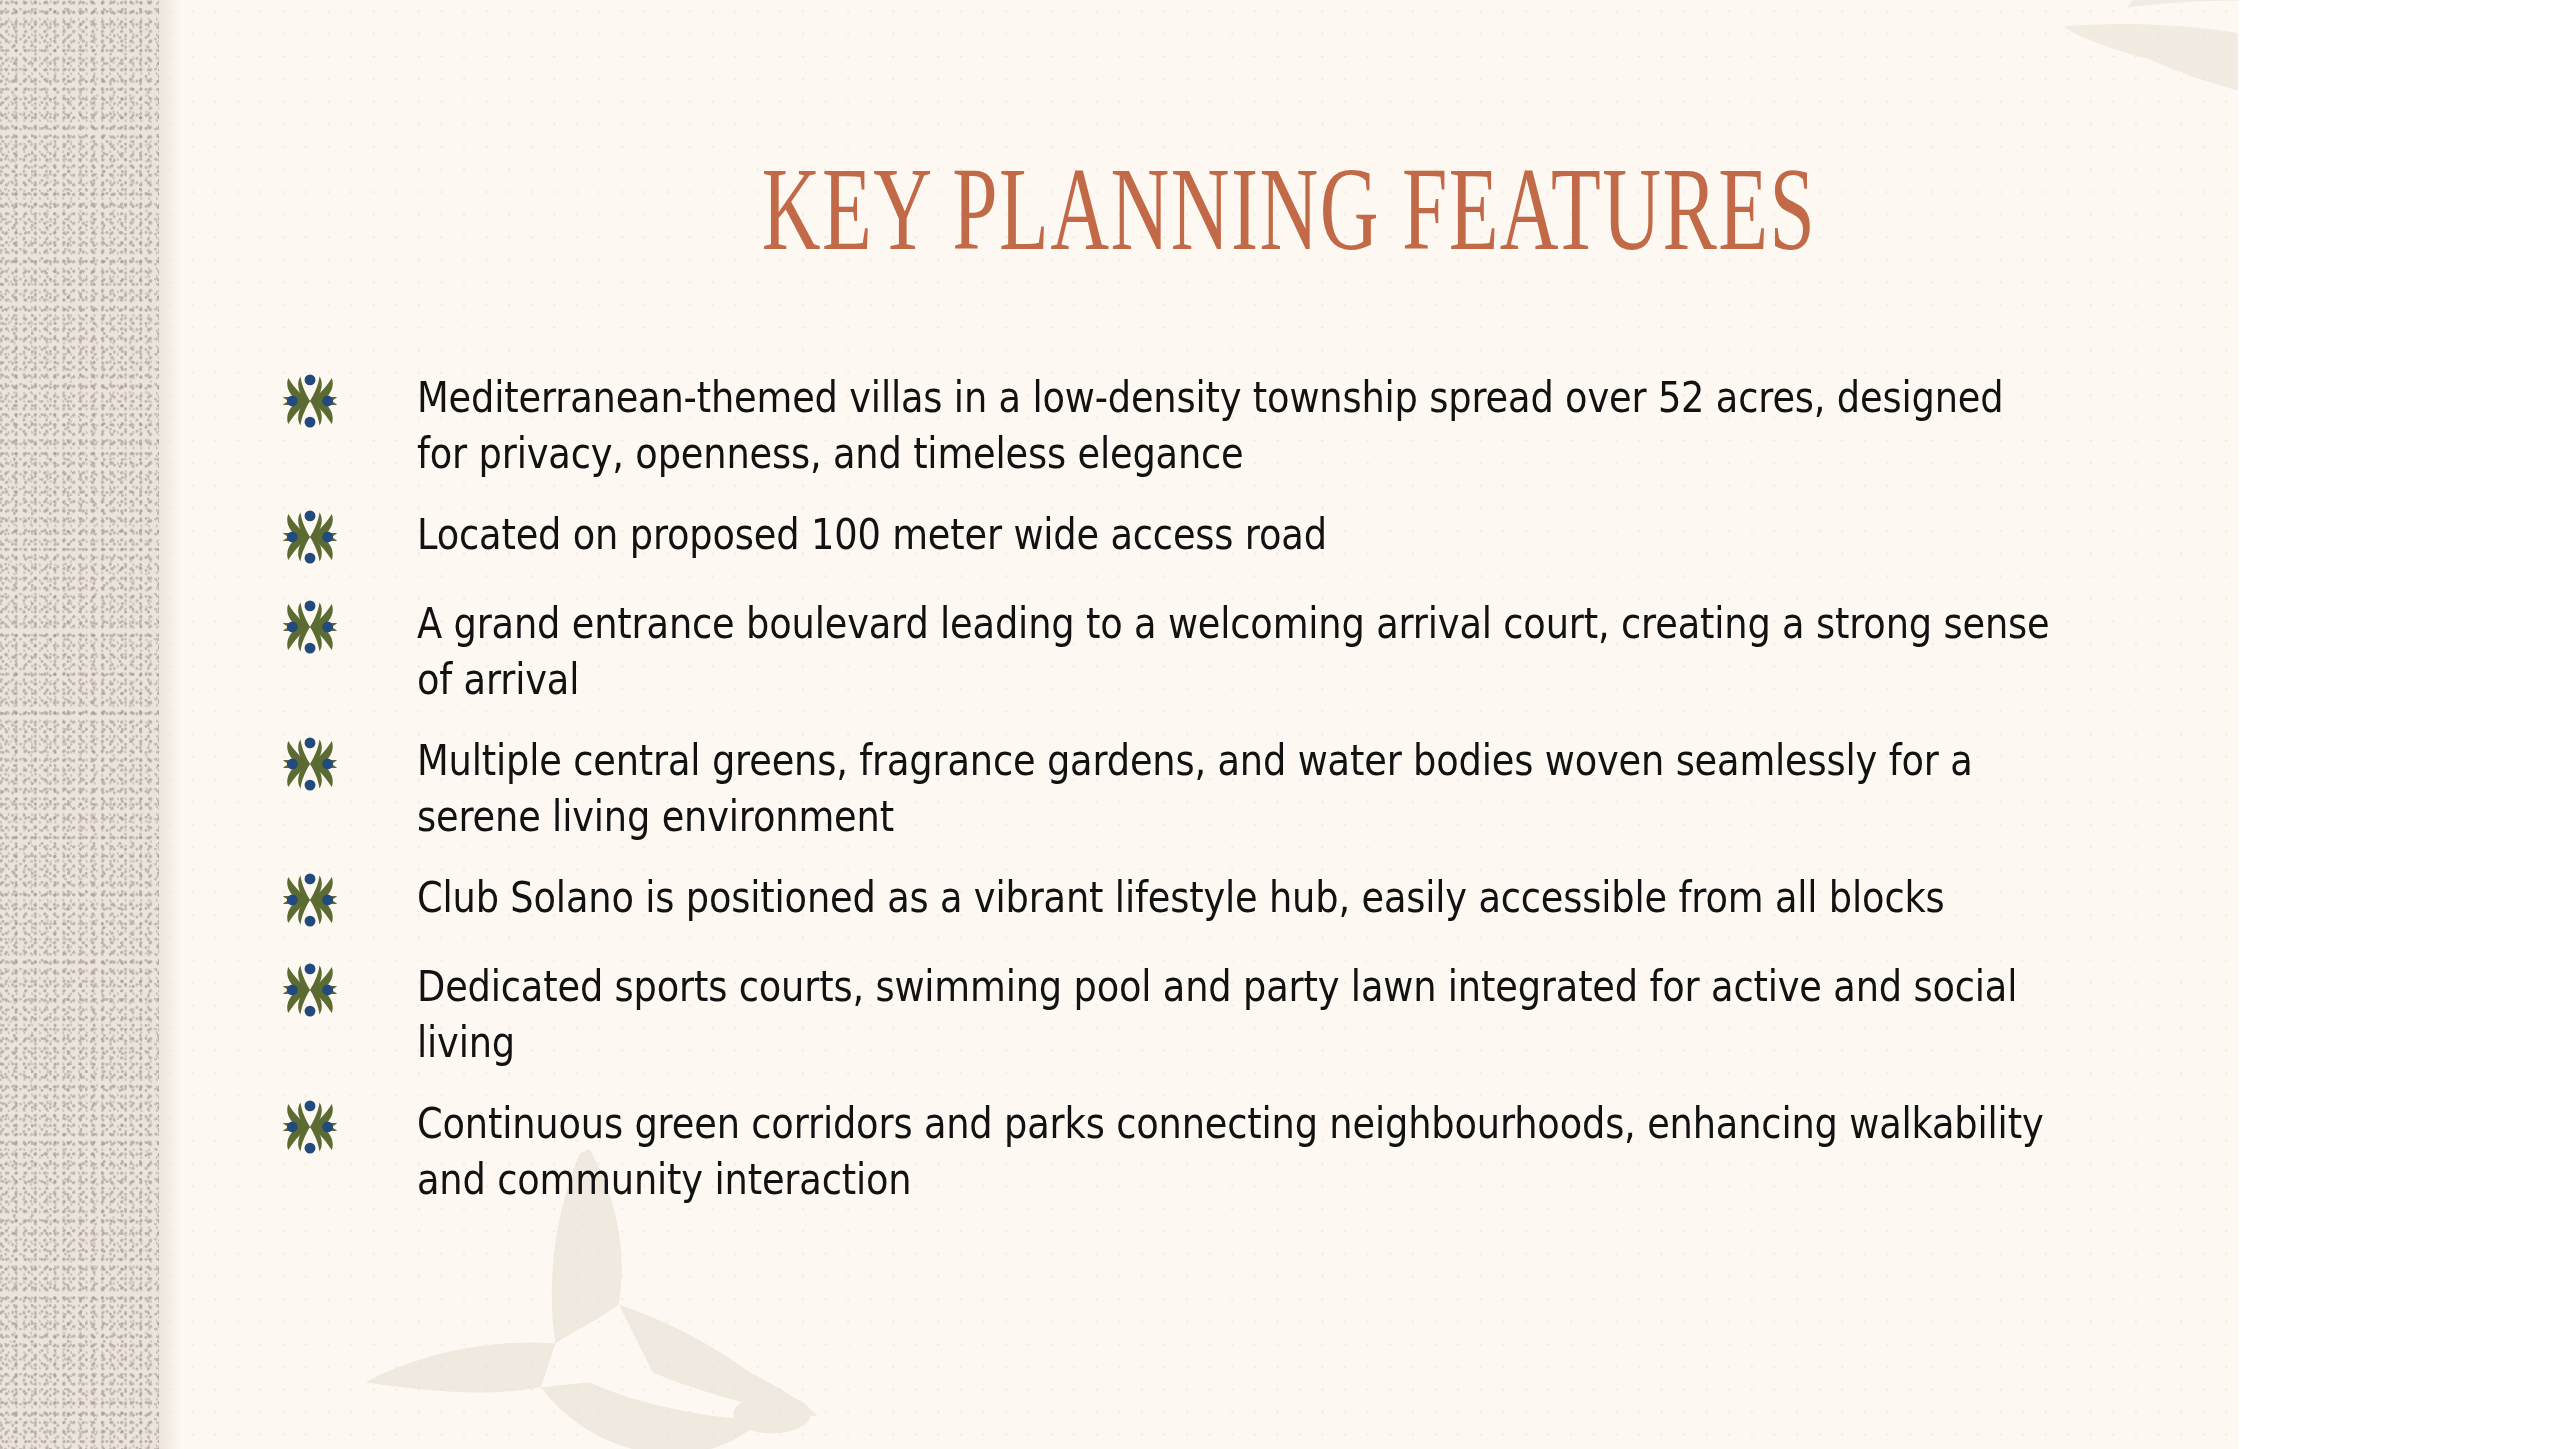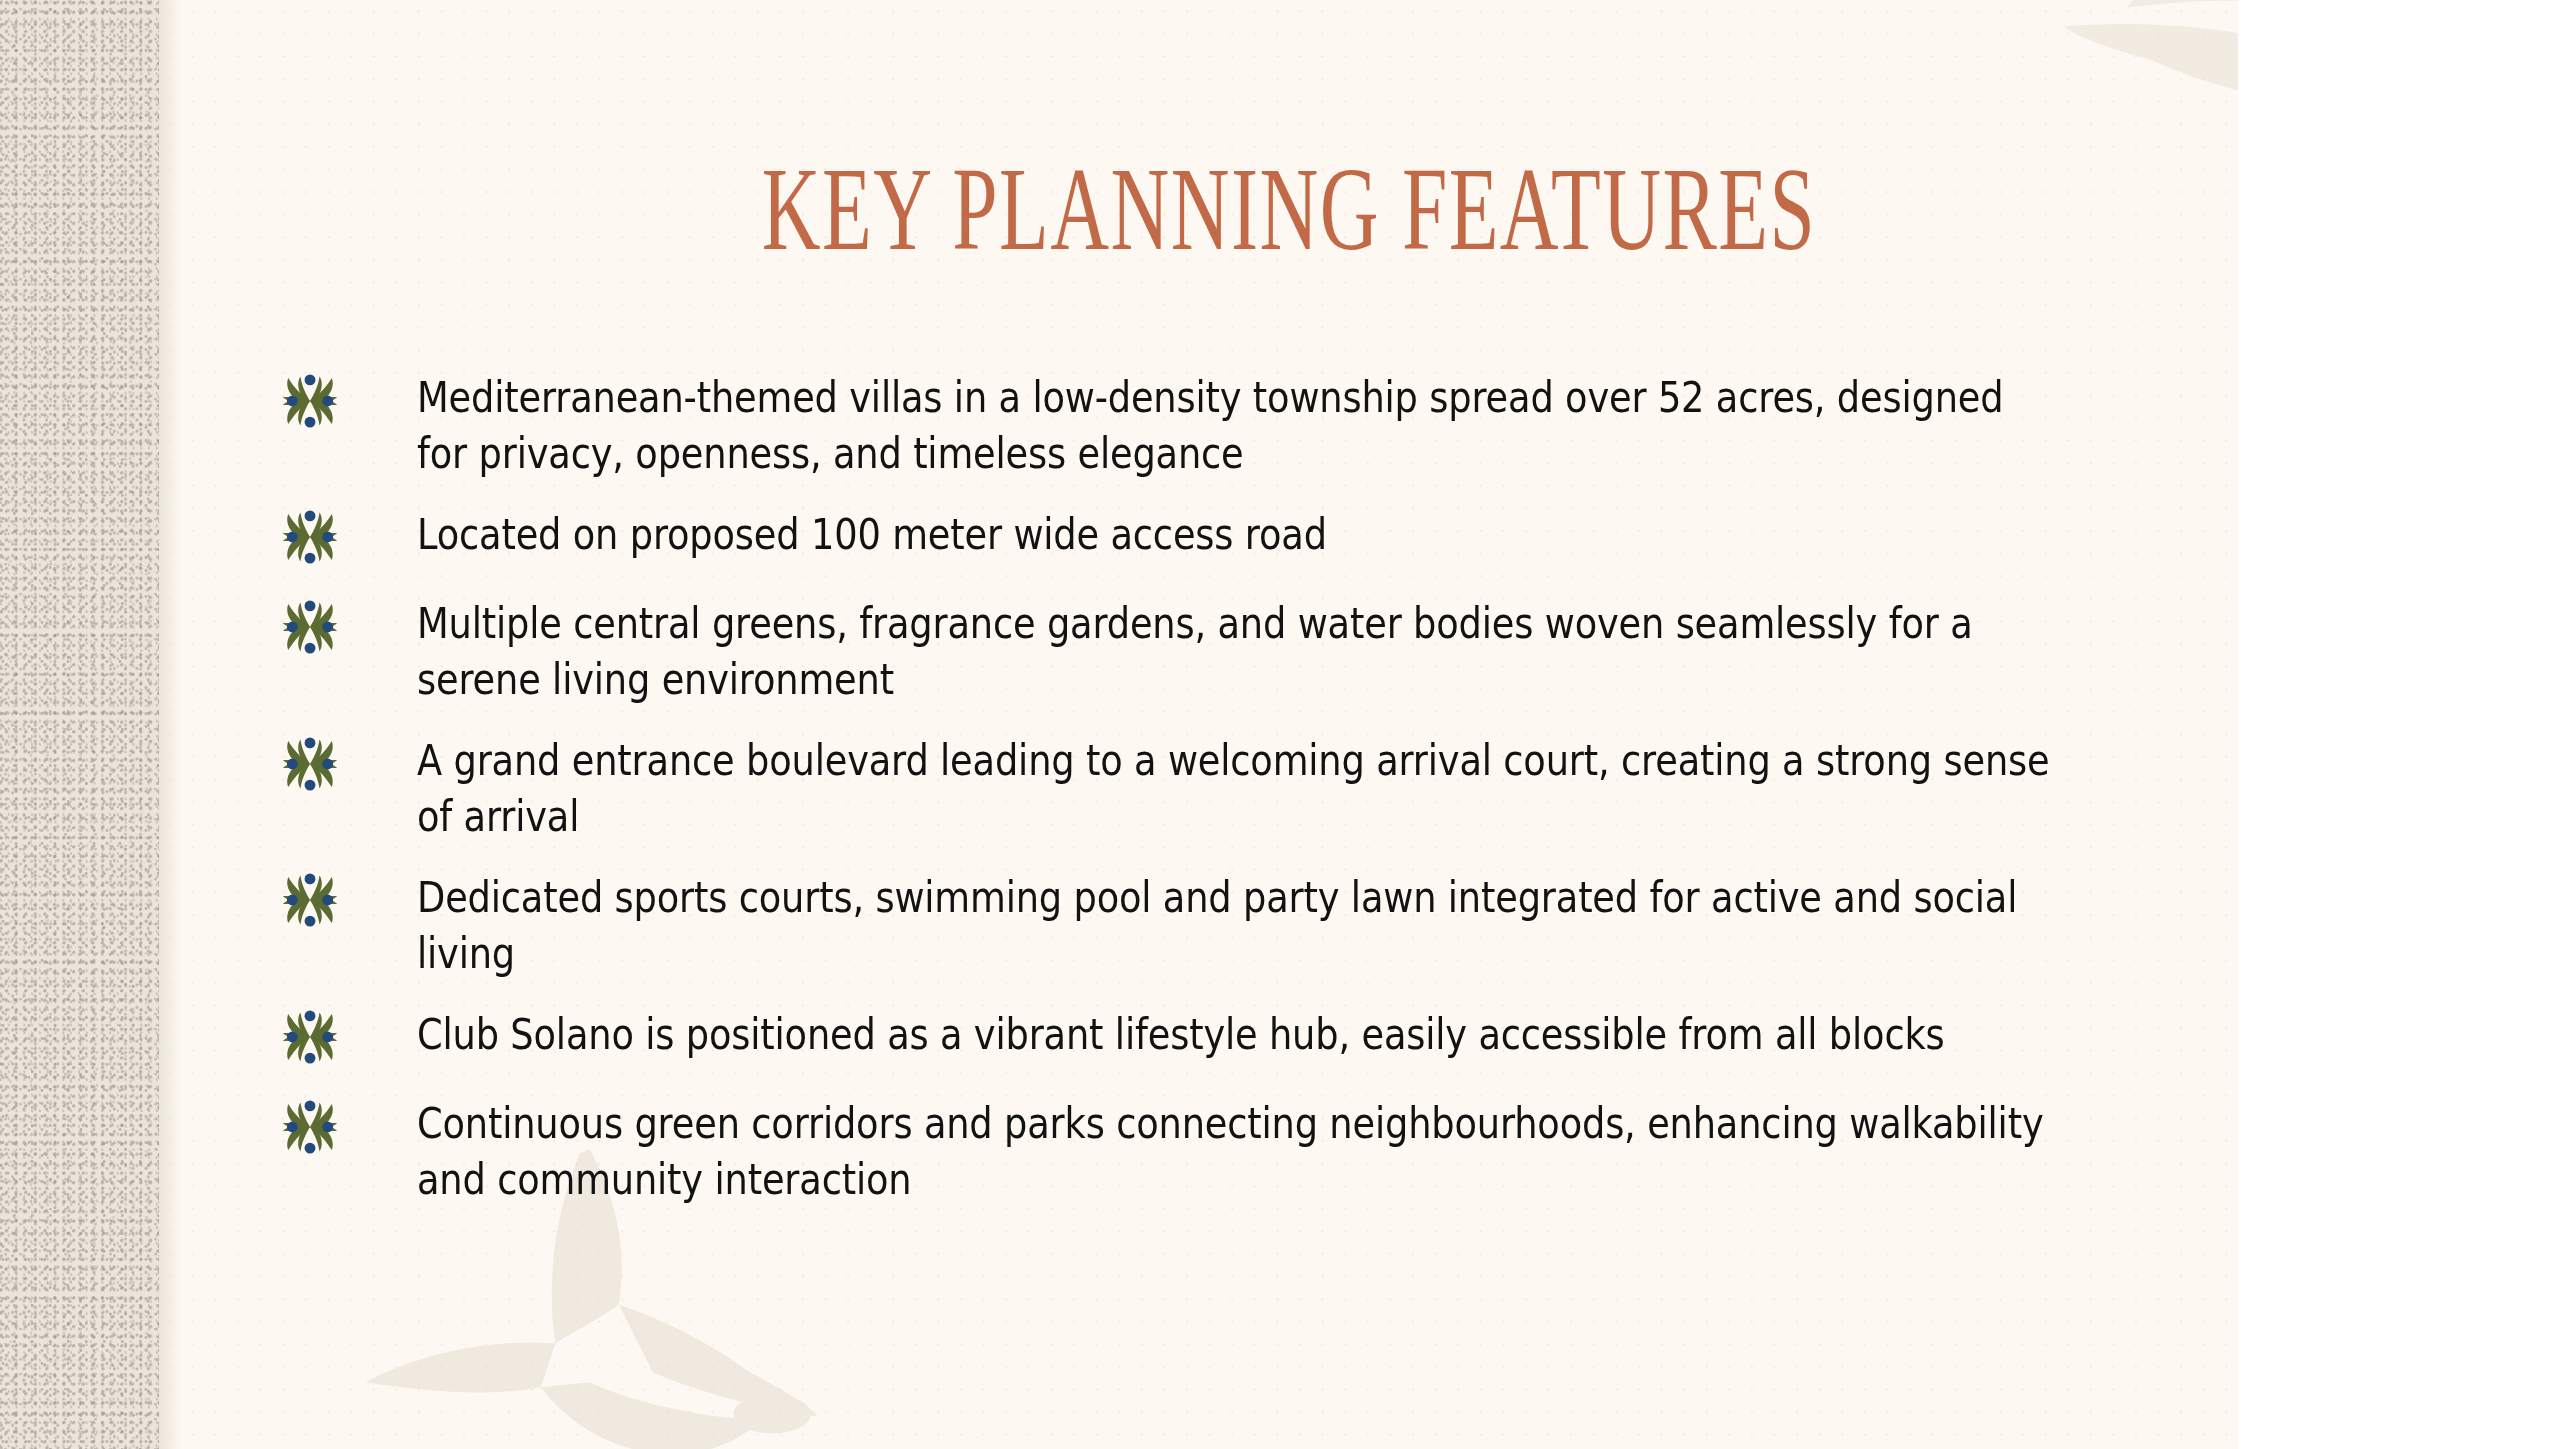--- a/index.html
+++ b/index.html
@@ -282,20 +282,56 @@
               </g>
             </g>
             <g fill="#234a7d">
               <circle cx="50" cy="19" r="8"></circle>
               <circle cx="50" cy="81" r="8"></circle>
               <circle cx="24" cy="50" r="8"></circle>
               <circle cx="76" cy="50" r="8"></circle>
             </g>
           </svg>
         </span>
+        <span class="bullet-text">A grand entrance boulevard leading to a welcoming arrival court, creating a strong sense of arrival</span>
+      </div>
+
+      <div class="bullet-row">
+        <span class="bullet-icon">
+          <svg viewBox="0 0 100 100" xmlns="http://www.w3.org/2000/svg">
+            <g fill="#5b6b32">
+              <g>
+                <path d="M50 50 C 40 44, 28 32, 18 16 C 14 26, 18 40, 30 47 Z"></path>
+                <path d="M50 50 C 40 46, 26 44, 10 44 C 18 52, 32 55, 44 53 Z"></path>
+                <path d="M50 50 C 44 40, 38 28, 36 14 C 30 22, 32 38, 42 48 Z"></path>
+              </g>
+              <g transform="scale(-1,1) translate(-100,0)">
+                <path d="M50 50 C 40 44, 28 32, 18 16 C 14 26, 18 40, 30 47 Z"></path>
+                <path d="M50 50 C 40 46, 26 44, 10 44 C 18 52, 32 55, 44 53 Z"></path>
+                <path d="M50 50 C 44 40, 38 28, 36 14 C 30 22, 32 38, 42 48 Z"></path>
+              </g>
+              <g transform="scale(1,-1) translate(0,-100)">
+                <path d="M50 50 C 40 44, 28 32, 18 16 C 14 26, 18 40, 30 47 Z"></path>
+                <path d="M50 50 C 40 46, 26 44, 10 44 C 18 52, 32 55, 44 53 Z"></path>
+                <path d="M50 50 C 44 40, 38 28, 36 14 C 30 22, 32 38, 42 48 Z"></path>
+              </g>
+              <g transform="scale(-1,-1) translate(-100,-100)">
+                <path d="M50 50 C 40 44, 28 32, 18 16 C 14 26, 18 40, 30 47 Z"></path>
+                <path d="M50 50 C 40 46, 26 44, 10 44 C 18 52, 32 55, 44 53 Z"></path>
+                <path d="M50 50 C 44 40, 38 28, 36 14 C 30 22, 32 38, 42 48 Z"></path>
+              </g>
+            </g>
+            <g fill="#234a7d">
+              <circle cx="50" cy="19" r="8"></circle>
+              <circle cx="50" cy="81" r="8"></circle>
+              <circle cx="24" cy="50" r="8"></circle>
+              <circle cx="76" cy="50" r="8"></circle>
+            </g>
+          </svg>
+        </span>
         <span class="bullet-text">Multiple central greens, fragrance gardens, and water bodies woven seamlessly for a serene living environment</span>
       </div>
 
       <div class="bullet-row">
         <span class="bullet-icon">
           <svg viewBox="0 0 100 100" xmlns="http://www.w3.org/2000/svg">
             <g fill="#5b6b32">
               <g>
                 <path d="M50 50 C 40 44, 28 32, 18 16 C 14 26, 18 40, 30 47 Z"></path>
                 <path d="M50 50 C 40 46, 26 44, 10 44 C 18 52, 32 55, 44 53 Z"></path>
@@ -318,21 +354,21 @@
               </g>
             </g>
             <g fill="#234a7d">
               <circle cx="50" cy="19" r="8"></circle>
               <circle cx="50" cy="81" r="8"></circle>
               <circle cx="24" cy="50" r="8"></circle>
               <circle cx="76" cy="50" r="8"></circle>
             </g>
           </svg>
         </span>
-        <span class="bullet-text">A grand entrance boulevard leading to a welcoming arrival court, creating a strong sense of arrival</span>
+        <span class="bullet-text">Club Solano is positioned as a vibrant lifestyle hub, easily accessible from all blocks</span>
       </div>
 
       <div class="bullet-row">
         <span class="bullet-icon">
           <svg viewBox="0 0 100 100" xmlns="http://www.w3.org/2000/svg">
             <g fill="#5b6b32">
               <g>
                 <path d="M50 50 C 40 44, 28 32, 18 16 C 14 26, 18 40, 30 47 Z"></path>
                 <path d="M50 50 C 40 46, 26 44, 10 44 C 18 52, 32 55, 44 53 Z"></path>
                 <path d="M50 50 C 44 40, 38 28, 36 14 C 30 22, 32 38, 42 48 Z"></path>
@@ -355,56 +391,20 @@
             </g>
             <g fill="#234a7d">
               <circle cx="50" cy="19" r="8"></circle>
               <circle cx="50" cy="81" r="8"></circle>
               <circle cx="24" cy="50" r="8"></circle>
               <circle cx="76" cy="50" r="8"></circle>
             </g>
           </svg>
         </span>
         <span class="bullet-text">Dedicated sports courts, swimming pool and party lawn integrated for active and social living</span>
-      </div>
-
-      <div class="bullet-row">
-        <span class="bullet-icon">
-          <svg viewBox="0 0 100 100" xmlns="http://www.w3.org/2000/svg">
-            <g fill="#5b6b32">
-              <g>
-                <path d="M50 50 C 40 44, 28 32, 18 16 C 14 26, 18 40, 30 47 Z"></path>
-                <path d="M50 50 C 40 46, 26 44, 10 44 C 18 52, 32 55, 44 53 Z"></path>
-                <path d="M50 50 C 44 40, 38 28, 36 14 C 30 22, 32 38, 42 48 Z"></path>
-              </g>
-              <g transform="scale(-1,1) translate(-100,0)">
-                <path d="M50 50 C 40 44, 28 32, 18 16 C 14 26, 18 40, 30 47 Z"></path>
-                <path d="M50 50 C 40 46, 26 44, 10 44 C 18 52, 32 55, 44 53 Z"></path>
-                <path d="M50 50 C 44 40, 38 28, 36 14 C 30 22, 32 38, 42 48 Z"></path>
-              </g>
-              <g transform="scale(1,-1) translate(0,-100)">
-                <path d="M50 50 C 40 44, 28 32, 18 16 C 14 26, 18 40, 30 47 Z"></path>
-                <path d="M50 50 C 40 46, 26 44, 10 44 C 18 52, 32 55, 44 53 Z"></path>
-                <path d="M50 50 C 44 40, 38 28, 36 14 C 30 22, 32 38, 42 48 Z"></path>
-              </g>
-              <g transform="scale(-1,-1) translate(-100,-100)">
-                <path d="M50 50 C 40 44, 28 32, 18 16 C 14 26, 18 40, 30 47 Z"></path>
-                <path d="M50 50 C 40 46, 26 44, 10 44 C 18 52, 32 55, 44 53 Z"></path>
-                <path d="M50 50 C 44 40, 38 28, 36 14 C 30 22, 32 38, 42 48 Z"></path>
-              </g>
-            </g>
-            <g fill="#234a7d">
-              <circle cx="50" cy="19" r="8"></circle>
-              <circle cx="50" cy="81" r="8"></circle>
-              <circle cx="24" cy="50" r="8"></circle>
-              <circle cx="76" cy="50" r="8"></circle>
-            </g>
-          </svg>
-        </span>
-        <span class="bullet-text">Club Solano is positioned as a vibrant lifestyle hub, easily accessible from all blocks</span>
       </div>
 
       <div class="bullet-row">
         <span class="bullet-icon">
           <svg viewBox="0 0 100 100" xmlns="http://www.w3.org/2000/svg">
             <g fill="#5b6b32">
               <g>
                 <path d="M50 50 C 40 44, 28 32, 18 16 C 14 26, 18 40, 30 47 Z"></path>
                 <path d="M50 50 C 40 46, 26 44, 10 44 C 18 52, 32 55, 44 53 Z"></path>
                 <path d="M50 50 C 44 40, 38 28, 36 14 C 30 22, 32 38, 42 48 Z"></path>

